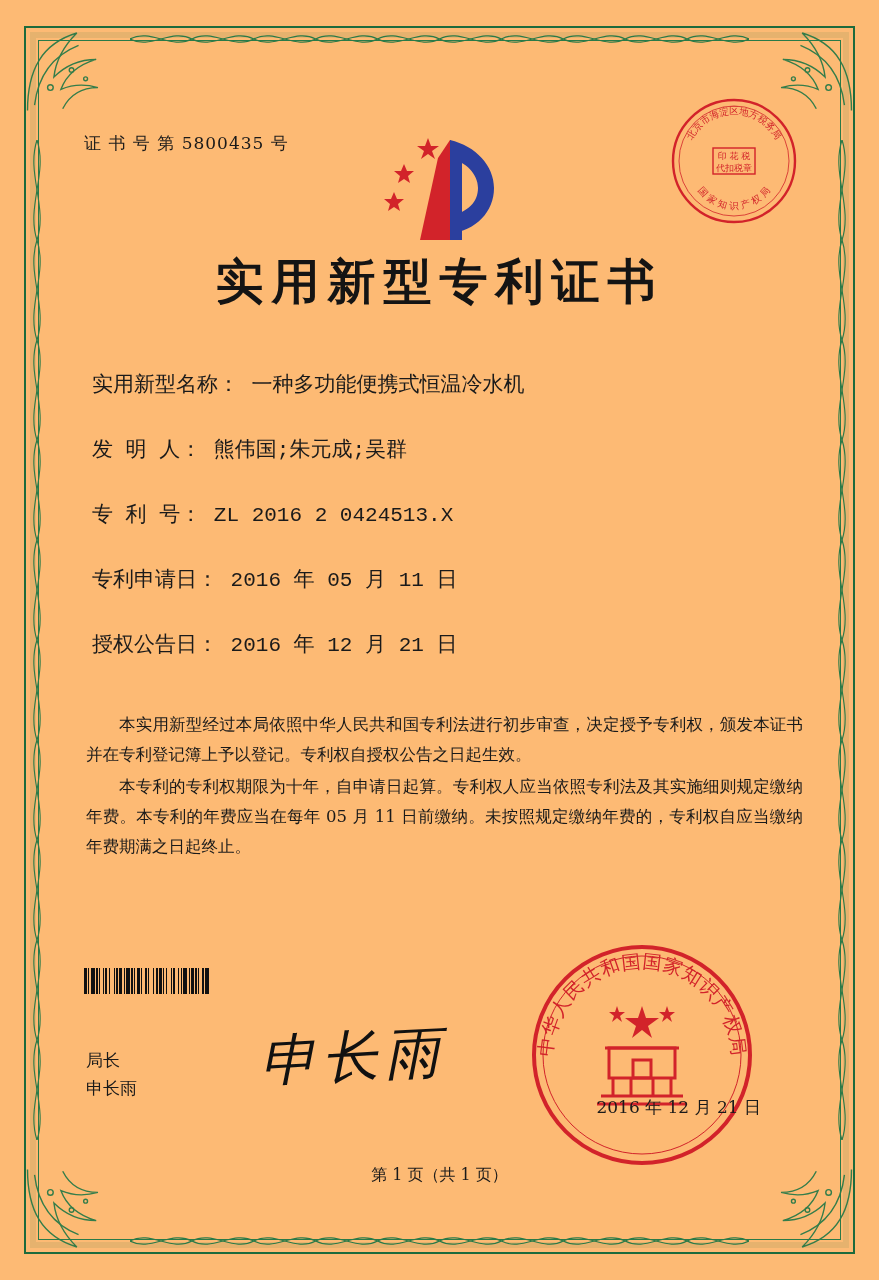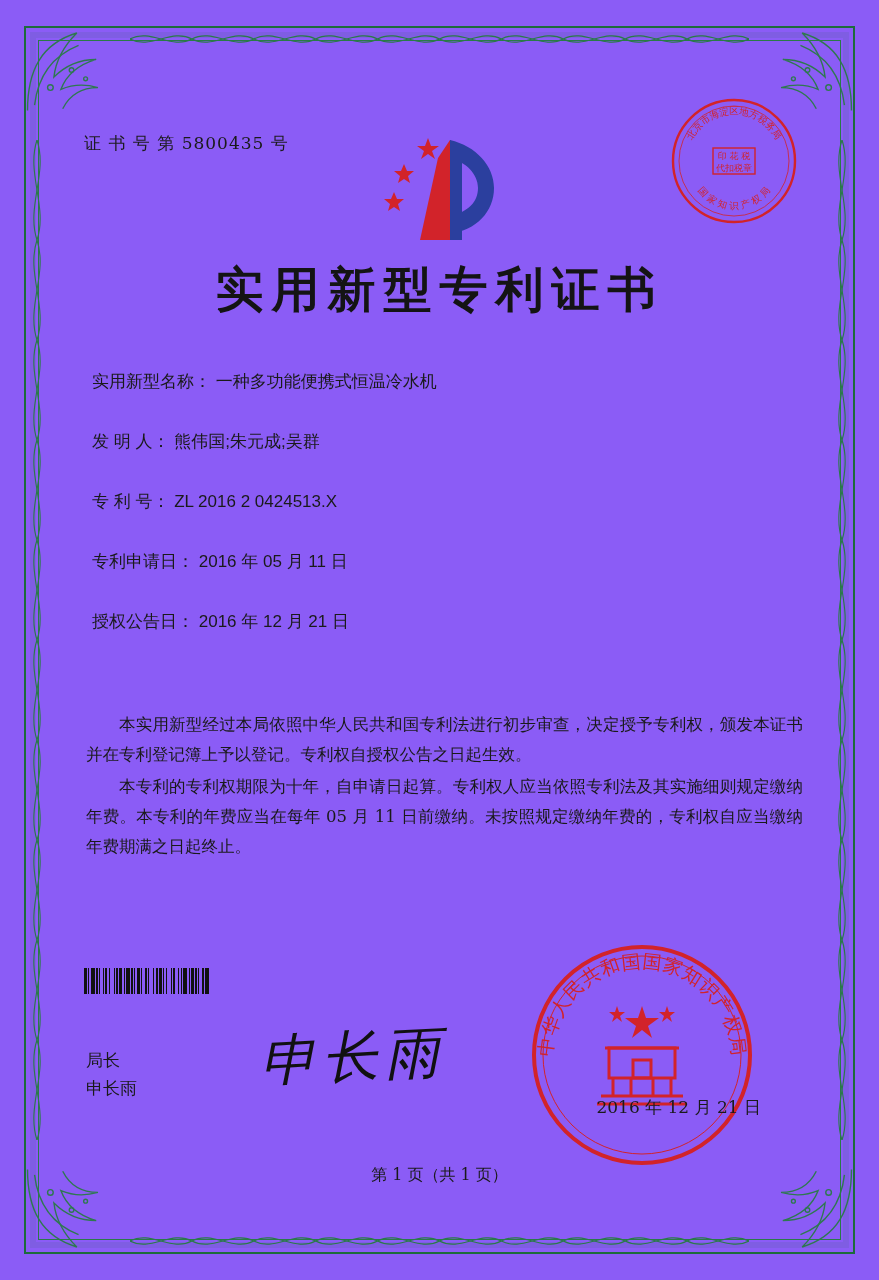--- a/index.html
+++ b/index.html
@@ -7,21 +7,21 @@
     padding: 0;
     background: #ffffff;
   }
   body {
     font-family: "DejaVu Sans", "Liberation Sans", sans-serif;
   }
   .page {
     position: relative;
     width: 879px;
     height: 1280px;
-    background: #8b5cf6;
+    background: #fdba74;
     overflow: hidden;
   }
 
   
   .border-outer {
     position: absolute;
     left: 24px;
     top: 26px;
     right: 24px;
     bottom: 26px;
@@ -124,34 +124,33 @@
     position: absolute;
     left: 0;
     right: 0;
     top: 160px;
     text-align: center;
     font-size: 48px;
     font-weight: bold;
     letter-spacing: 8px;
     color: #141414;
     font-family: "DejaVu Serif", "Liberation Serif", serif;
-    margin-top: 8px;
   }
 
   .fields {
     position: absolute;
     left: 22px;
     right: 0;
     top: 280px;
   }
   .field {
-    font-size: 17px;
+    font-size: 21px;
     color: #1a1a1a;
     margin-bottom: 37px;
-    font-family: Liberation Sans, sans-serif;
+    font-family: Liberation Mono, monospace;
     white-space: nowrap;
   }
   .field .lbl {
     display: inline-block;
   }
   .field .val {
     display: inline-block;
   }
 
   .paragraphs {

